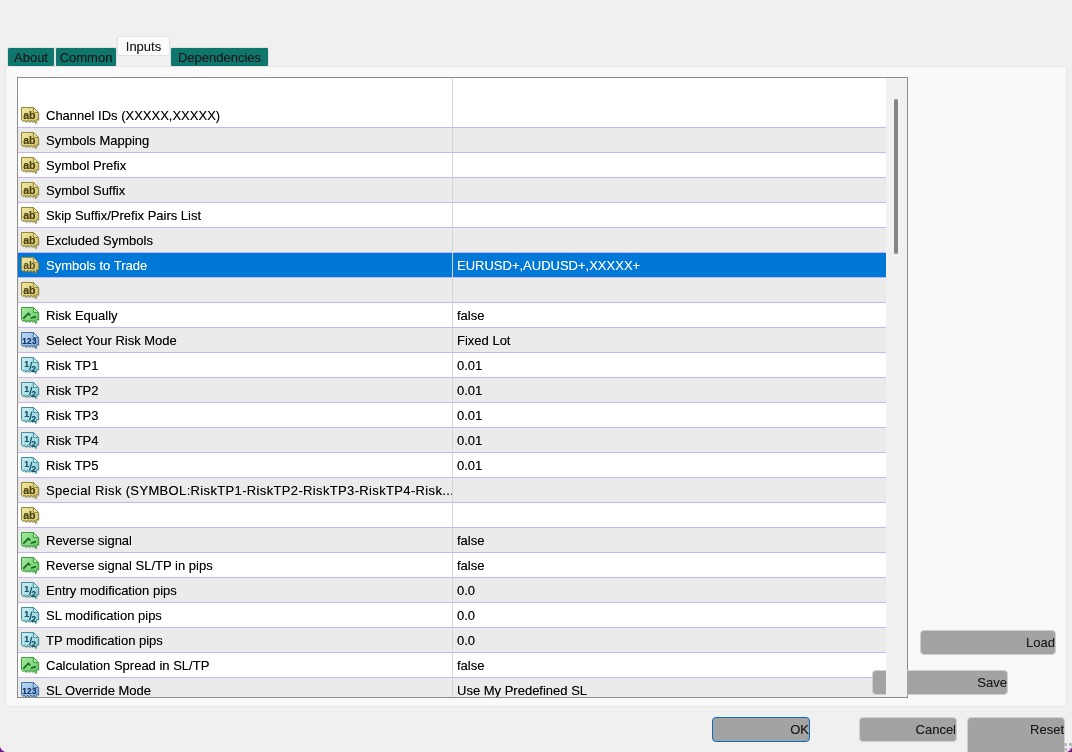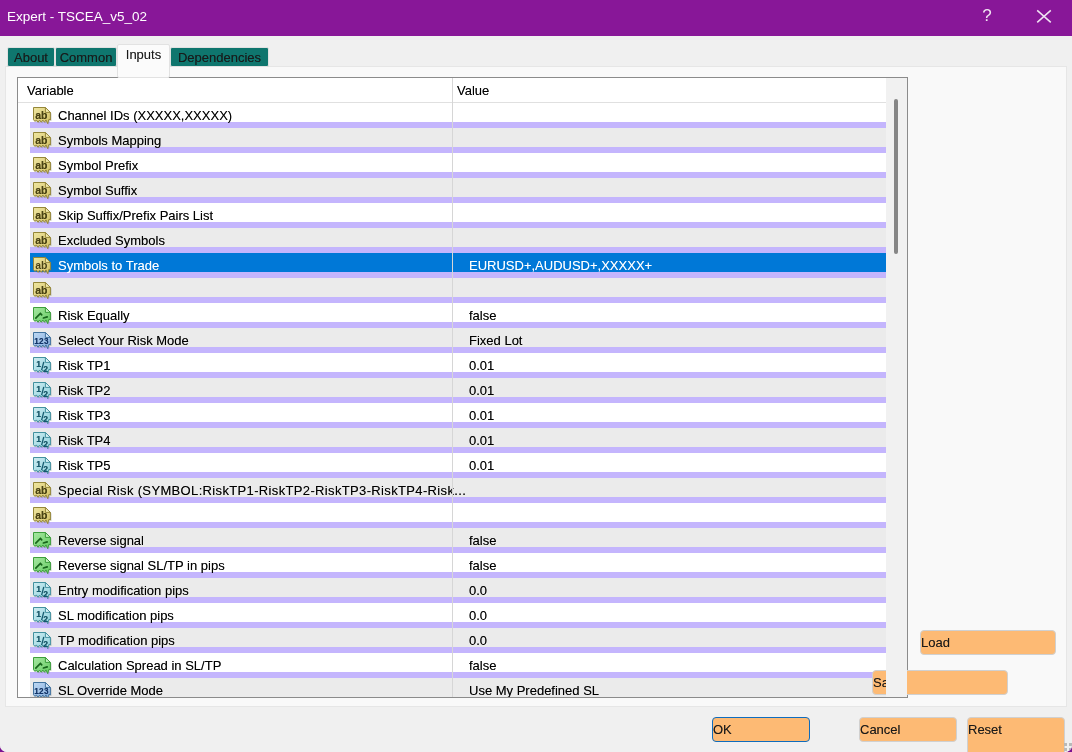--- a/index.html
+++ b/index.html
@@ -2,56 +2,45 @@
 <html><head><meta charset="utf-8"><style>
 *{margin:0;padding:0;box-sizing:border-box}
 html,body{width:1072px;height:752px;overflow:hidden;font-family:"Liberation Sans",sans-serif}
 body{background:#7c1190}
 #win{position:absolute;inset:0;background:#f0f0f0;border-bottom-left-radius:7px;border-bottom-right-radius:7px;overflow:hidden}
 #title{position:absolute;left:0;top:0;width:1072px;height:36px;background:#881798;color:#fff}
 #title .t{position:absolute;left:7px;top:9px;font-size:13.5px}
 #title .q{position:absolute;left:978px;top:6px;font-size:17px;color:#f0e4f2;width:18px;text-align:center;font-weight:400}
 #pane{position:absolute;left:5px;top:66px;width:1062px;height:641px;background:#f9f9f9;border:1px solid #e6e6e6}
 .tab{position:absolute;top:47px;height:20px;background:#0f766e;border:1px solid #e2e2e2;border-radius:2px;font-size:13px;color:#1a1a1a;text-align:center;line-height:19px;text-shadow:0 0 0.5px rgba(0,0,0,0.4)}
-.tab.act{top:44px;height:34px;background:#fbfbfb;line-height:19px;z-index:3}
+.tab.act{top:36px;height:20px;background:#fbfbfb;line-height:19px;z-index:3}
 #table{position:absolute;left:17px;top:77px;width:891px;height:621px;border:1px solid #8b8b8b;background:#fff;overflow:hidden}
 #thead{position:absolute;left:0;top:0;width:889px;height:25px;border-bottom:1px solid #e0e0e0;background:#fff}
 #thead span{position:absolute;top:5px;font-size:13px;color:#000;text-shadow:0 0 0.5px rgba(0,0,0,0.45)}
-.row{position:absolute;left:12px;width:889px;height:25px;border-bottom:6px solid #c4b5fd;background:#fff;font-size:13px;color:#000;text-shadow:0 0 0.5px rgba(0,0,0,0.45)}
+.row{position:absolute;left:0;width:889px;height:25px;border-bottom:1px solid #c4b5fd;background:#fff;font-size:13px;color:#000;text-shadow:0 0 0.5px rgba(0,0,0,0.45)}
 .row.alt{background:#ebebeb}
 .row.sel{background:#0078d7;color:#fff;text-shadow:0 0 0.5px rgba(255,255,255,0.5)}
 .row .ic{position:absolute;left:2px;top:3px}
 .row .lab{position:absolute;left:28px;top:5px;white-space:nowrap}
 .row .val{position:absolute;left:439px;top:5px;white-space:nowrap}
 #vline{position:absolute;left:434px;top:0;width:1px;height:619px;background:#d6d6d6;z-index:2}
 #strack{position:absolute;left:868px;top:0;width:21px;height:619px;background:#f1f1f1;z-index:4}
 #sthumb{position:absolute;left:8px;top:21px;width:4px;height:155px;background:#868686;border-radius:2px}
-.btn{position:absolute;background:#fdba74;border:1px solid #d0d0d0;border-radius:4px;font-size:13px;color:#1a1a1a;text-align:left;text-shadow:0 0 0.5px rgba(0,0,0,0.4)}
+.btn{position:absolute;background:#a3a3a3;border:1px solid #d0d0d0;border-radius:4px;font-size:13px;color:#1a1a1a;text-align:right;text-shadow:0 0 0.5px rgba(0,0,0,0.4)}
 #bstrip{position:absolute;left:0;top:707px;width:1072px;height:45px;background:#f0f0f0}
 #ok{border:1px solid #0f6cbd}
 .grip i{position:absolute;width:3px;height:3px;background:#b9b9b9}
 </style></head><body>
 <div id="win">
- <div id="title">
-      <span class="t">Expert - TSCEA_v5_02</span>
-      <span class="q">?</span>
-  <svg style="position:absolute;left:1036px;top:8px" width="16" height="16" viewBox="0 0 16 16">
-        <path d="M1.2,2.4 L14.8,14.4 M14.8,2.4 L1.2,14.4" stroke="#f0e4f2" stroke-width="1.5"></path>
-      </svg>
- </div>
  <div id="pane"></div>
  <div class="tab" style="left:7px;width:48px">About</div>
  <div class="tab" style="left:55px;width:62px">Common</div>
  <div class="tab act" style="left:117px;width:53px">Inputs</div>
  <div class="tab" style="left:170px;width:99px">Dependencies</div>
  <div id="table">
-  <div id="thead">
-        <span style="left:9px">Variable</span>
-        <span style="left:439px">Value</span>
-      </div>
 <div class="row" style="top:25px">
         <svg class="ic" width="21" height="20" viewBox="0 0 21 20">
           <defs>
             <linearGradient id="gab0" x1="0" y1="0" x2="1" y2="1">
               <stop offset="0" stop-color="#efe6a0"></stop>
               <stop offset="1" stop-color="#d3c166"></stop>
             </linearGradient>
           </defs>
           <path d="M1.5,1.5 H13.4 L18.4,6.4 V14.0 L17.0,13.2 L15.6,17.6 L14.0,13.9 L12.4,16.3 L10.8,14.0 L9.2,16.3 L7.6,14.0 L6.0,16.3 L4.4,13.9 L3.0,15.4 L1.5,13.7 Z" transform="translate(1.1,1.1)" fill="rgba(100,100,100,0.32)" stroke="none"></path>
           <path d="M1.5,1.5 H13.4 L18.4,6.4 V14.0 L17.0,13.2 L15.6,17.6 L14.0,13.9 L12.4,16.3 L10.8,14.0 L9.2,16.3 L7.6,14.0 L6.0,16.3 L4.4,13.9 L3.0,15.4 L1.5,13.7 Z" fill="url(#gab0)" stroke="#958739" stroke-width="1"></path>

